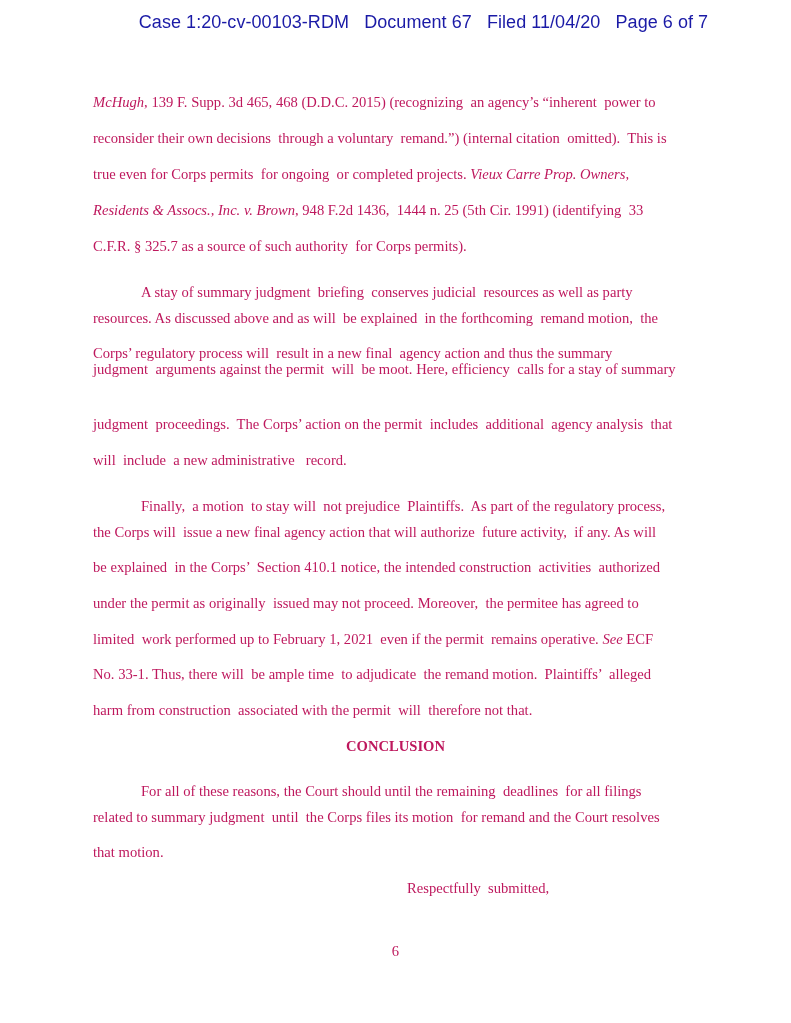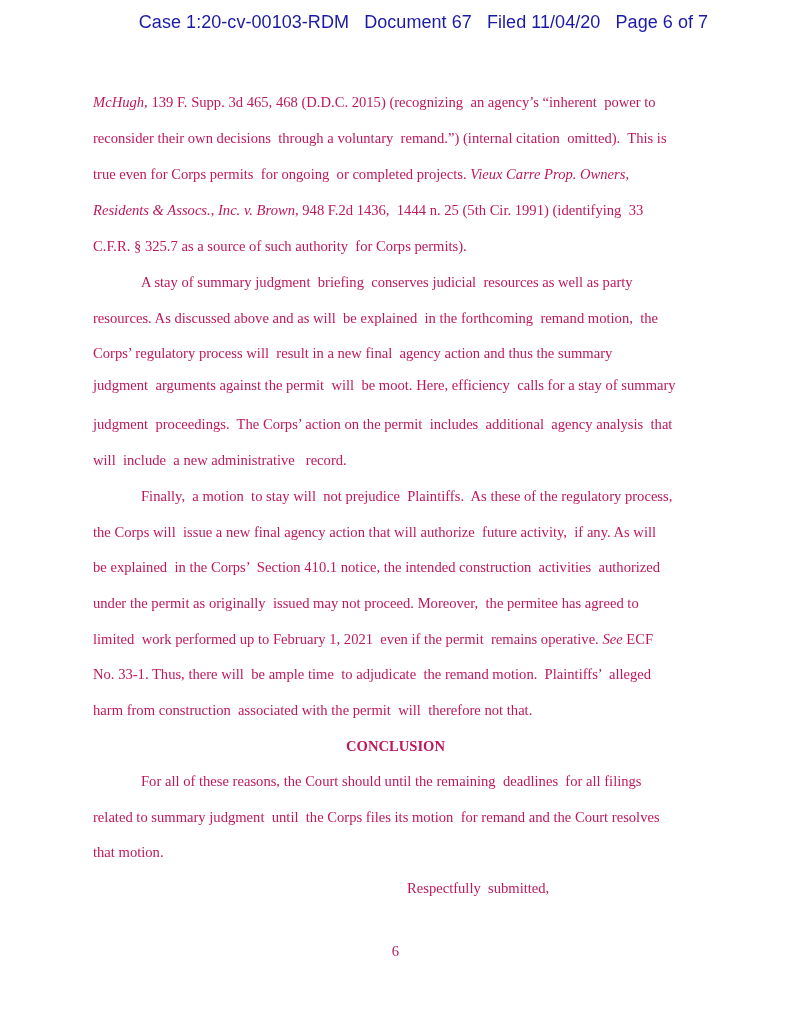--- a/index.html
+++ b/index.html
@@ -7,45 +7,45 @@
     .header {
       position: absolute; top: 12px; left: 0; width: 791px; text-align: center;
       font-family: "Liberation Sans", sans-serif; font-size: 18px; color: #1a1aa6;
       white-space: pre; letter-spacing: 0.05px; padding-left: 28px;
     }
     .line {
       position: absolute; left: 93px;
       font-family: "Liberation Serif", serif; font-size: 14.6px; color: #be185d;
       white-space: pre; line-height: 18px;
     }
-    .indent { left: 141px; }
+    .indent { left: 141px; margin-top: 10px; }
     .center { left: 0; width: 791px; text-align: center; }
     .bold { font-weight: bold; }
     .sig { left: 407px; }
     i { font-style: italic; }
   </style>
 </head>
 <body>
 
 <div class="header"><span>Case 1:20-cv-00103-RDM</span>   <span>Document 67</span>   <span>Filed 11/04/20</span>   <span>Page 6 of 7</span></div>
 
 <div class="line" style="top:93px"><i>McHugh</i><span>, 139 F. Supp. 3d 465, 468 (D.D.C. 2015) (recognizing  an agency’s “inherent  power to</span></div>
 <div class="line" style="top:129px"><span>reconsider their own decisions  through a voluntary  remand.”) (internal citation  omitted).  This is</span></div>
 <div class="line" style="top:165px"><span>true even for Corps permits  for ongoing  or completed projects. </span><i>Vieux Carre Prop. Owners,</i></div>
 <div class="line" style="top:201px"><i>Residents &amp; Assocs., Inc. v. Brown</i><span>, 948 F.2d 1436,  1444 n. 25 (5th Cir. 1991) (identifying  33</span></div>
 <div class="line" style="top:237px"><span>C.F.R. § 325.7 as a source of such authority  for Corps permits).</span></div>
 
 <div class="line indent" style="top:273px">A stay of summary judgment  briefing  conserves judicial  resources as well as party</div>
 <div class="line" style="top:309px">resources. As discussed above and as will  be explained  in the forthcoming  remand motion,  the</div>
 <div class="line" style="top:344px">Corps’ regulatory process will  result in a new final  agency action and thus the summary</div>
-<div class="line" style="top:376px">judgment  arguments against the permit  will  be moot. Here, efficiency  calls for a stay of summary</div>
+<div class="line" style="top:360px">judgment  arguments against the permit  will  be moot. Here, efficiency  calls for a stay of summary</div>
 <div class="line" style="top:415px">judgment  proceedings.  The Corps’ action on the permit  includes  additional  agency analysis  that</div>
 <div class="line" style="top:451px">will  include  a new administrative   record.</div>
 
-<div class="line indent" style="top:487px">Finally,  a motion  to stay will  not prejudice  Plaintiffs.  As these of the regulatory process,</div>
+<div class="line indent" style="top:487px">Finally,  a motion  to stay will  not prejudice  Plaintiffs.  As part of the regulatory process,</div>
 <div class="line" style="top:523px">the Corps will  issue a new final agency action that will authorize  future activity,  if any. As will</div>
 <div class="line" style="top:558px">be explained  in the Corps’  Section 410.1 notice, the intended construction  activities  authorized</div>
 <div class="line" style="top:594px">under the permit as originally  issued may not proceed. Moreover,  the permitee has agreed to</div>
 <div class="line" style="top:630px"><span>limited  work performed up to February 1, 2021  even if the permit  remains operative. </span><i>See</i><span> ECF</span></div>
 <div class="line" style="top:665px">No. 33-1. Thus, there will  be ample time  to adjudicate  the remand motion.  Plaintiffs’  alleged</div>
 <div class="line" style="top:701px">harm from construction  associated with the permit  will  therefore not that.</div>
 
 <div class="line center bold" style="top:737px">CONCLUSION</div>
 <div class="line indent" style="top:772px">For all of these reasons, the Court should until the remaining  deadlines  for all filings</div>
 <div class="line" style="top:808px">related to summary judgment  until  the Corps files its motion  for remand and the Court resolves</div>

